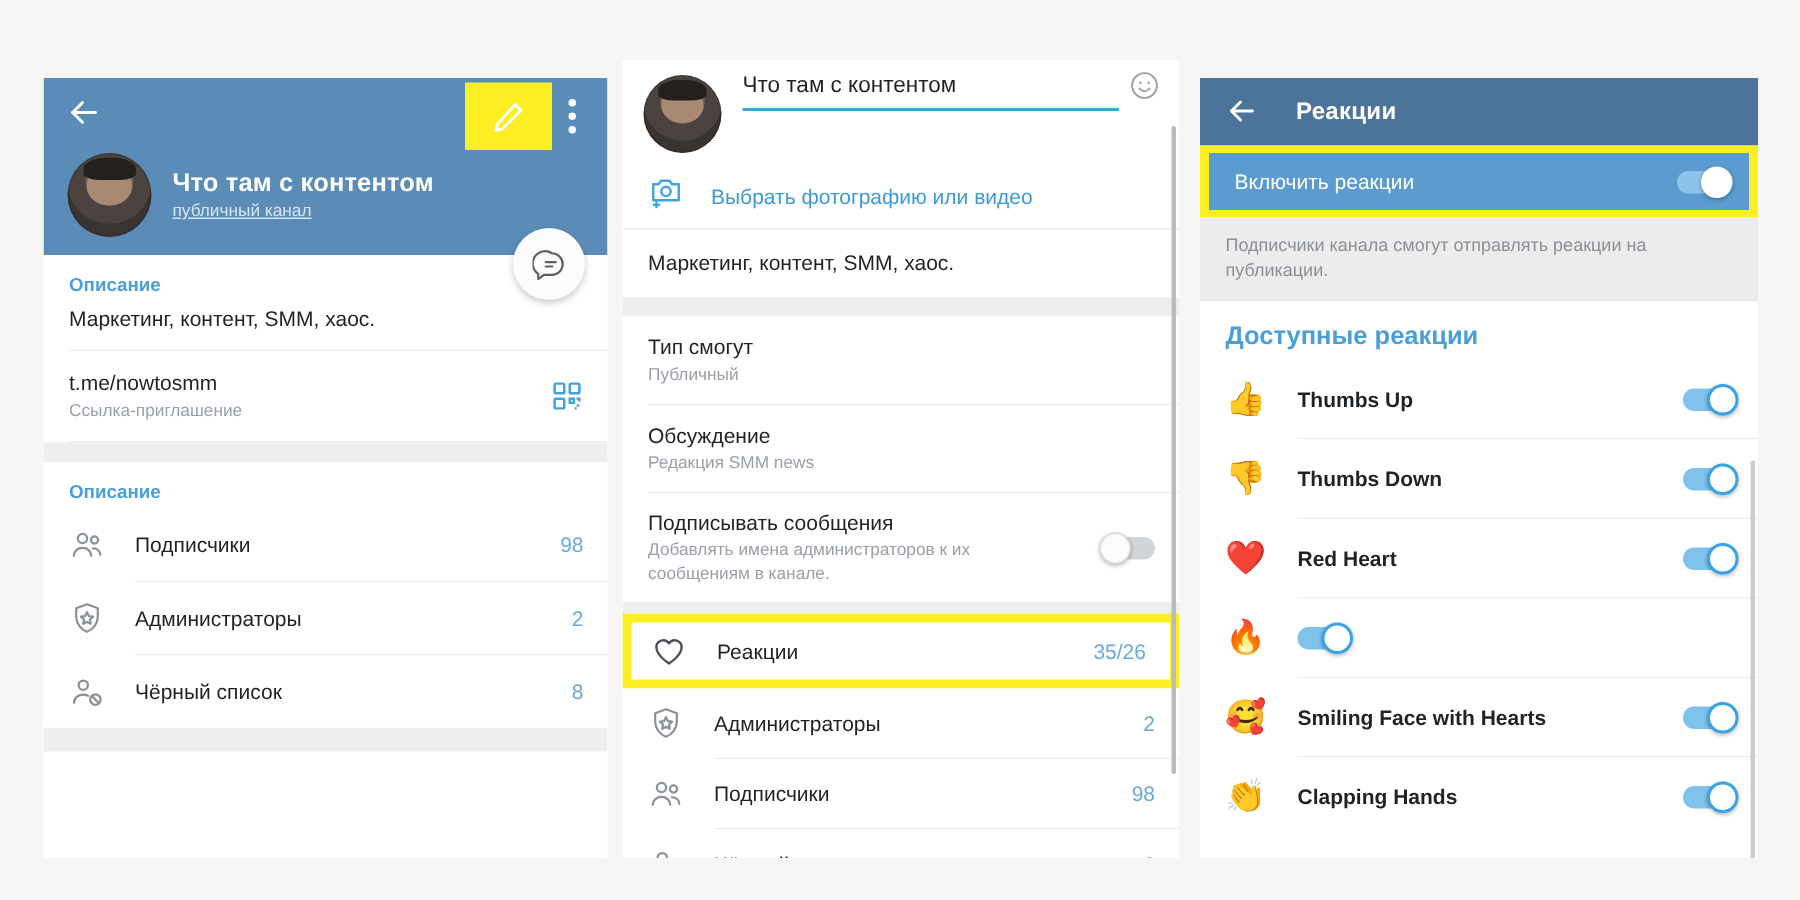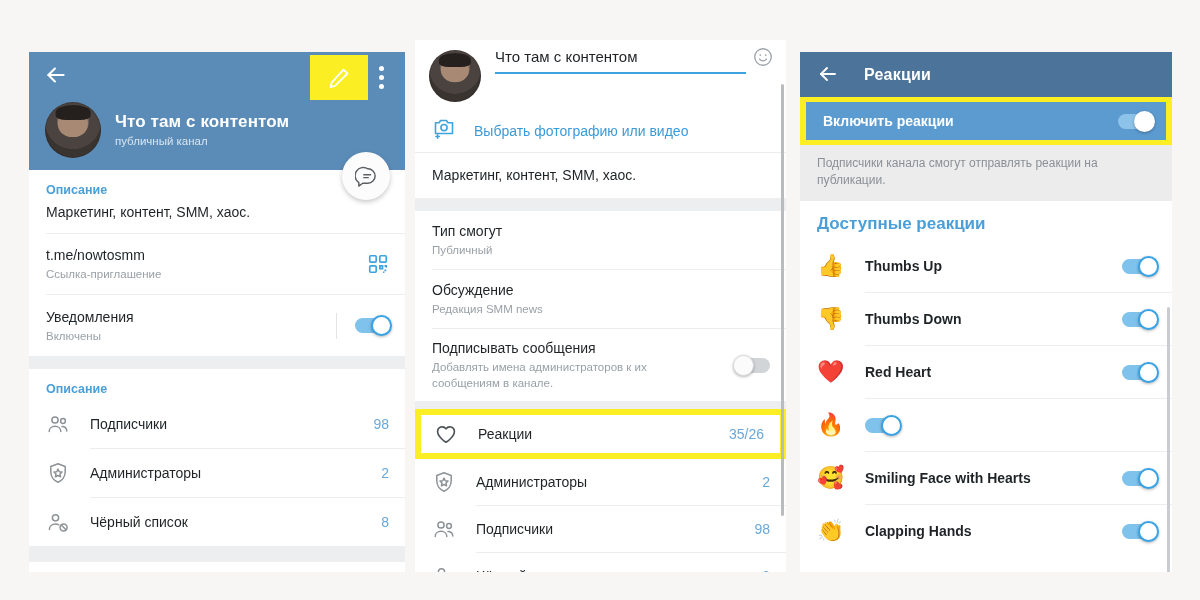--- a/index.html
+++ b/index.html
@@ -45,21 +45,21 @@
     transform:translateX(-50%);border-radius:46% 46% 48% 48%;
     background:#a88a74;
   }
   .avatar::after{
     content:"";position:absolute;left:50%;top:6%;width:62%;height:26%;
     transform:translateX(-50%);border-radius:50% 50% 30% 30%;
     background:#25201e;
   }
   .p1-names{margin-left:14px;color:#fff;}
   .p1-title{font-size:17px;font-weight:bold;line-height:21px;letter-spacing:.1px;}
-  .p1-sub{font-size:11.5px;line-height:16px;color:#d6e5f2;margin-top:1px;}
+  .p1-sub{font-size:11.5px;line-height:16px;color:#d6e5f2;margin-top:1px;text-decoration:underline;}
 
   .fab{
     position:absolute;right:15px;top:100px;width:48px;height:48px;border-radius:50%;
     background:#fcfcfc;box-shadow:0 2px 5px rgba(0,0,0,.22);
     display:flex;align-items:center;justify-content:center;z-index:5;
   }
 
   .sec{background:#fff;}
   .sec-gap{height:13px;background:#eceef0;}
   .sec-label{
@@ -116,21 +116,21 @@
   #panel-right{left:800px;top:52px;width:372px;height:520px;}
   .p3-header{
     height:45px;background:#4c7399;display:flex;align-items:center;padding:0 0 0 16px;
   }
   .p3-title{color:#fff;font-size:16px;font-weight:bold;margin-left:22px;letter-spacing:.2px;}
   .enable-hl{background:#fbef24;padding:5px 6px;}
   .enable-row{
     background:#5b9bd0;height:38px;display:flex;align-items:center;
     padding:0 14px 0 17px;
   }
-  .enable-lbl{flex:1 1 auto;color:#fff;font-size:14px;font-weight:bold;}
+  .enable-lbl{flex:1 1 auto;color:#fff;font-size:14px;font-weight:normal;}
   .toggle.on-w{background:#8dc3e8;}
   .toggle.on-w .knob{right:-3px;background:#fff;border:none;}
   .p3-note{
     background:#ececec;color:#8b9096;font-size:12px;line-height:17px;
     padding:10px 22px 12px 17px;
   }
   .p3-seclabel{color:#4a9fd8;font-size:17px;font-weight:bold;padding:13px 0 6px 17px;background:#fff;}
   .emoji{
     width:26px;height:26px;flex:0 0 auto;margin-right:22px;
     font-size:22px;line-height:26px;text-align:center;
@@ -202,30 +202,20 @@
           <svg viewBox="0 0 24 24" width="22" height="22" fill="none" stroke="#3fa3e0" stroke-width="1.8">
             <rect x="3" y="3" width="7" height="7" rx="1"></rect>
             <rect x="14" y="3" width="7" height="7" rx="1"></rect>
             <rect x="3" y="14" width="7" height="7" rx="1"></rect>
             <path d="M14 14h3v3h-3zM19 19h2M17.5 21h1.5M19 14h2v2"></path>
           </svg>
         </span>
       </div>
       <div class="div-ln"></div>
 
-      <div class="row" style="height:61px;">
-        <div class="row-txt">
-          <div class="r-main">Уведомления</div>
-          <div class="r-sub">Включены</div>
-        </div>
-        <span class="tdivider"></span>
-        <span class="toggle on">
-            <span class="knob"></span>
-          </span>
-      </div>
     </div>
 
     <div class="sec-gap"></div>
 
     <div class="sec">
       <div class="sec-label">Описание</div>
 
       <div class="row" style="height:48px;">
         <span class="licon">
           <svg viewBox="0 0 24 24" width="24" height="24" fill="none" stroke="#8d9296" stroke-width="1.5" stroke-linecap="round" stroke-linejoin="round">

